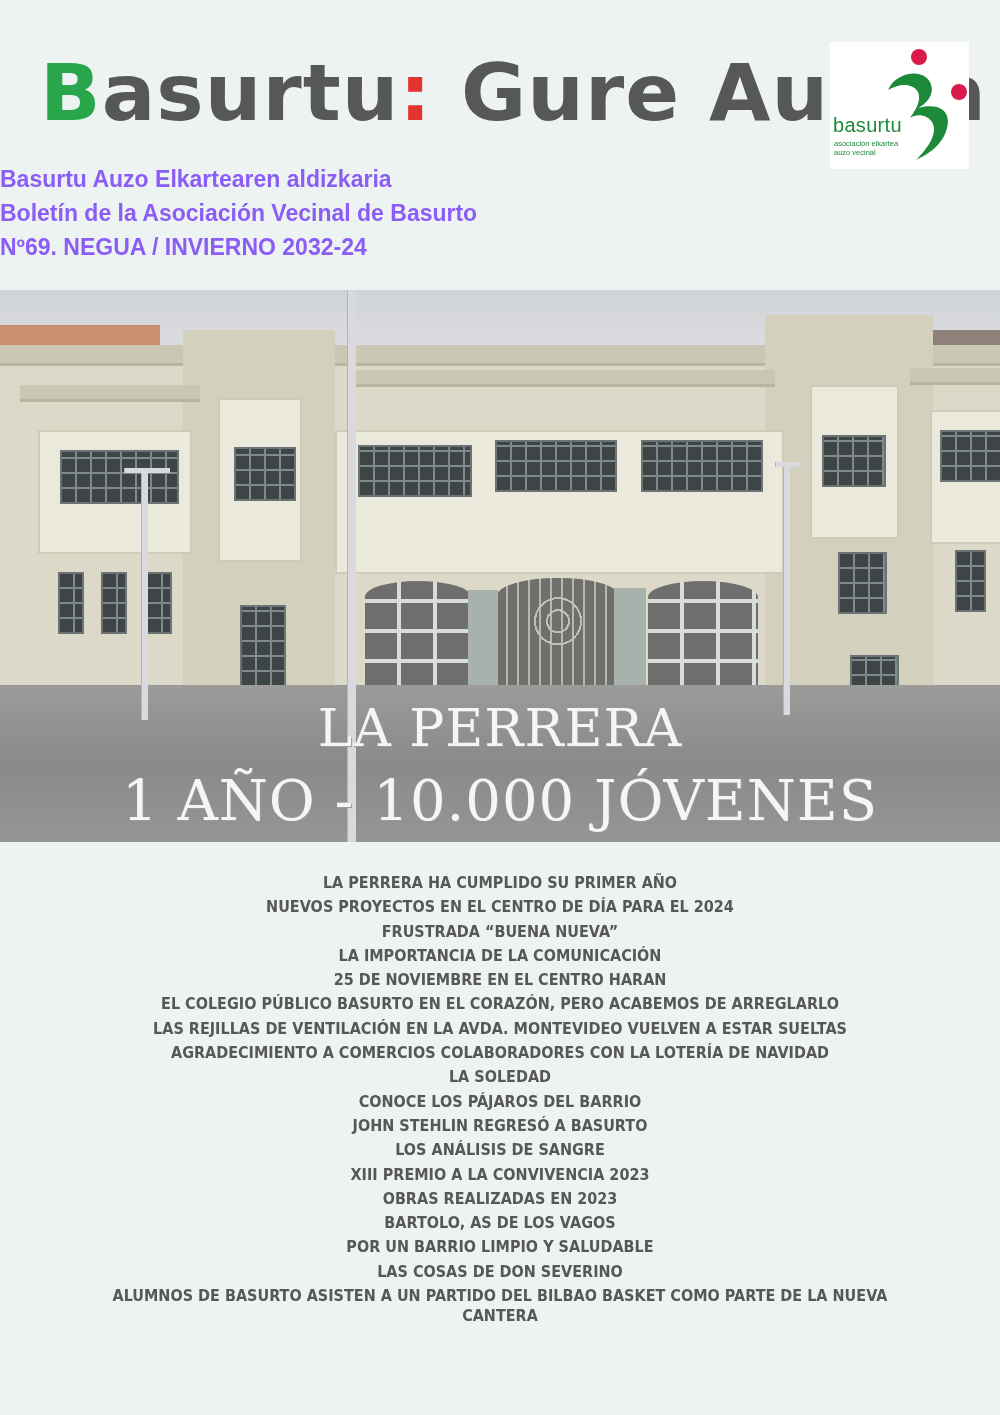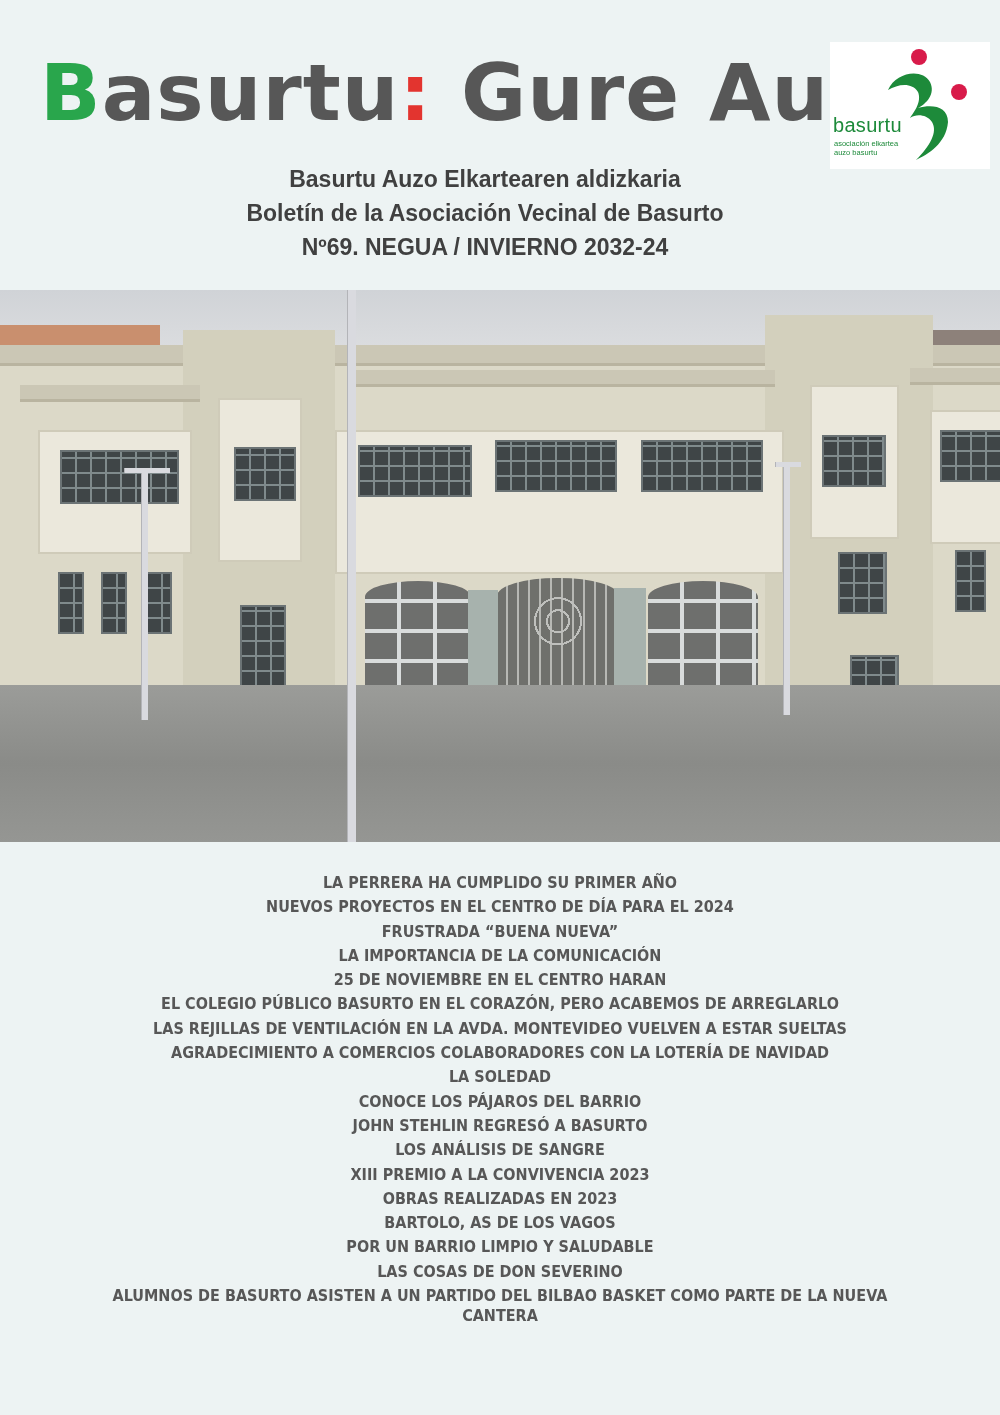--- a/index.html
+++ b/index.html
@@ -13,37 +13,37 @@
     position: absolute; left: 40px; top: 48px; height: 90px;
     font-family: "DejaVu Sans", sans-serif;
     font-weight: bold; font-size: 78px; line-height: 90px;
     color: #575757; letter-spacing: 1px;
     transform: scaleX(1.02); transform-origin: left;
     white-space: nowrap;
   }
   .masthead .first { color: #29a64c; }
   .masthead .colon { color: #e3342f; }
   .logo {
-    position: absolute; left: 830px; top: 42px; width: 160px; height: 127px;
+    position: absolute; left: 830px; top: 42px; width: 139px; height: 127px;
     background: #ffffff;
   }
   .logo svg { position: absolute; left: 0; top: 0; }
   .logo .logo-word {
     position: absolute; left: 3px; top: 72px;
     font-family: "Liberation Sans", sans-serif; font-size: 20px; color: #1d8a3a;
     letter-spacing: 0.3px;
   }
   .logo .logo-sub {
     position: absolute; left: 4px; font-family: "Liberation Sans", sans-serif;
     font-size: 7.5px; color: #1d8a3a; line-height: 8px;
   }
   .subtitle {
-    position: absolute; left: 0; width: 970px; text-align: center;
+    position: absolute; left: 0; width: 970px; 
     font-family: "Liberation Sans", sans-serif; font-weight: bold;
-    font-size: 23px; color: #404040; line-height: 32px;
+    font-size: 23px; color: #8b5cf6; line-height: 32px;
   }
   .photo {
     position: absolute; left: 0; top: 290px; width: 1000px; height: 552px;
     overflow: hidden;
     background: linear-gradient(#cfd2d5 0%, #d9dadc 12%, #e4e2d6 12%, #e6e3d6 60%, #a9aaa6 72%, #8f908d 100%);
   }
   .photo .sky { position:absolute; left:0; top:0; width:1000px; height:80px; background: linear-gradient(#d0d3d7,#dfe0e2); }
   .photo .bldg { position:absolute; background:#d8d6c6; }
   .photo .panel { position:absolute; background:#ebe8dc; border:2px solid #cfcbb9; }
   .photo .win {
@@ -102,21 +102,21 @@
 </div>
 
 <div class="logo">
   <svg width="139" height="127" viewBox="0 0 139 127">
     <circle cx="89" cy="15" r="8" fill="#d81b4a"></circle>
     <circle cx="129" cy="50" r="8" fill="#d81b4a"></circle>
     <path d="M58 48 C 66 30, 92 26, 100 40 C 106 52, 96 62, 88 66 C 102 62, 118 64, 118 80 C 116 102, 98 112, 86 118 C 100 104, 108 90, 102 80 C 96 72, 86 72, 80 76 C 84 70, 92 60, 88 50 C 82 40, 68 42, 58 48 Z" fill="#1d8a3a"></path>
   </svg>
   <span class="logo-word">basurtu</span>
   <span class="logo-sub" style="top:98px">asociación elkartea</span>
-  <span class="logo-sub" style="top:107px">auzo basurtu</span>
+  <span class="logo-sub" style="top:107px">auzo vecinal</span>
 </div>
 
 <div class="subtitle" style="top:163px">Basurtu Auzo Elkartearen aldizkaria</div>
 <div class="subtitle" style="top:197px">Boletín de la Asociación Vecinal de Basurto</div>
 <div class="subtitle" style="top:231px">Nº69. NEGUA / INVIERNO 2032-24</div>
 
 <div class="photo">
   <div class="sky"></div>
 
   <div class="bldg" style="left:0;top:35px;width:160px;height:40px;background:#c98f6e"></div>
@@ -158,20 +158,22 @@
   <div class="column" style="left:468px;top:300px;width:30px;height:100px"></div>
   <div class="column" style="left:614px;top:298px;width:32px;height:102px"></div>
 
   <div class="ground"></div>
   <div class="pole" style="left:347px;top:0;width:8px;height:552px"></div>
   <div class="pole" style="left:141px;top:180px;width:6px;height:250px"></div>
   <div class="pole" style="left:124px;top:178px;width:45px;height:5px"></div>
   <div class="pole" style="left:783px;top:175px;width:6px;height:250px"></div>
   <div class="pole" style="left:775px;top:172px;width:25px;height:5px"></div>
 
+  <div class="headline l1">LA PERRERA</div>
+  <div class="headline l2">1 AÑO - 10.000 JÓVENES</div>
 </div>
 
 <ul class="toc">
   <li>LA PERRERA HA CUMPLIDO SU PRIMER AÑO</li>
   <li>NUEVOS PROYECTOS EN EL CENTRO DE DÍA PARA EL 2024</li>
   <li>FRUSTRADA “BUENA NUEVA”</li>
   <li>LA IMPORTANCIA DE LA COMUNICACIÓN</li>
   <li>25 DE NOVIEMBRE EN EL CENTRO HARAN</li>
   <li>EL COLEGIO PÚBLICO BASURTO EN EL CORAZÓN, PERO ACABEMOS DE ARREGLARLO</li>
   <li>LAS REJILLAS DE VENTILACIÓN EN LA AVDA. MONTEVIDEO VUELVEN A ESTAR SUELTAS</li>

